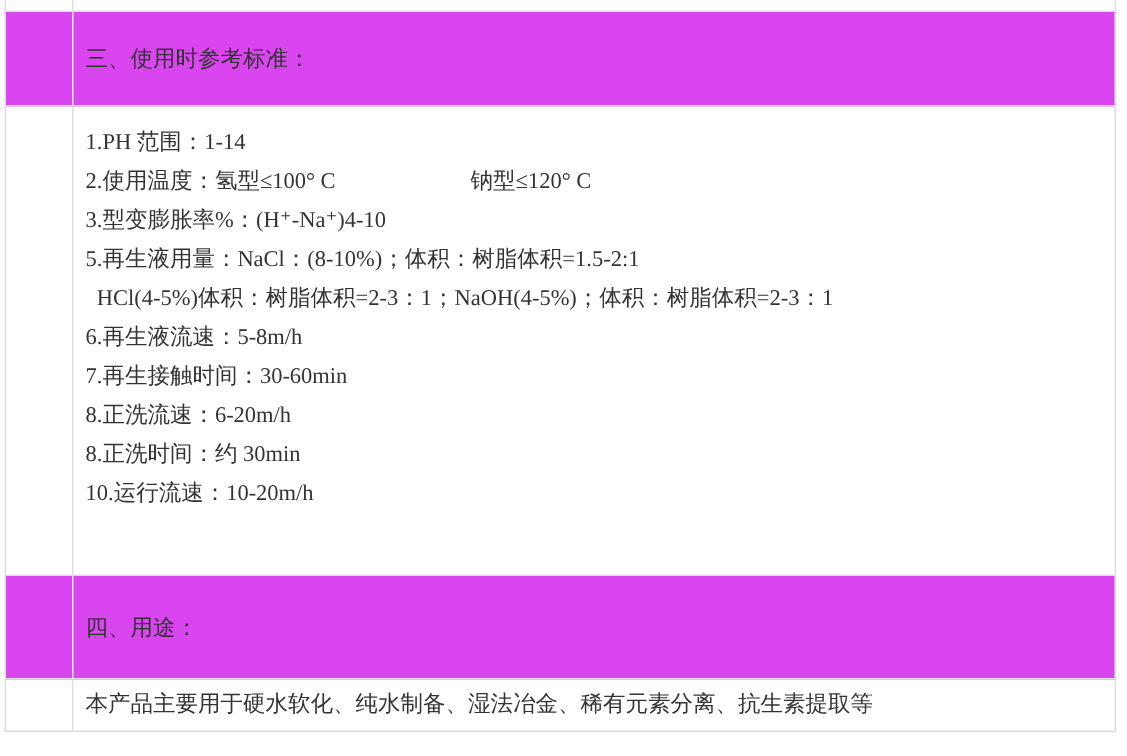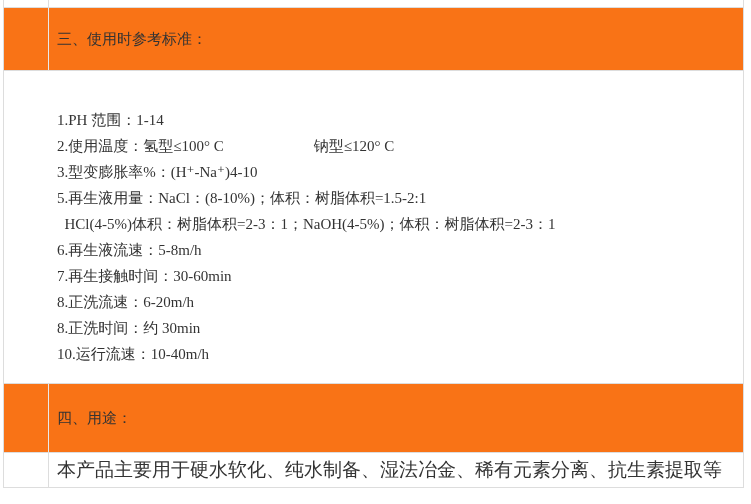--- a/index.html
+++ b/index.html
@@ -34,28 +34,28 @@
     width: 45px;
     border-right: 1px solid #dddddd;
     box-sizing: border-box;
   }
   .cell-main {
     flex: 1;
     min-width: 0;
     box-sizing: border-box;
   }
   .row.gray {
-    background: #f97316;
+    background: #d946ef;
   }
   .row.gray .cell-left {
     border-right-color: #e9e9e9;
   }
   .row-partial { height: 8px; }
   .row-header1 { height: 63px; }
-  .row-items   { height: 313px; align-items: flex-end; }
+  .row-items   { height: 313px; }
   .row-header2 { height: 69px; font-family: Liberation Mono, monospace; }
   .row-last    { height: 35px; }
 
   .row-header1 .cell-main,
   .row-header2 .cell-main {
     display: flex;
     align-items: center;
     padding-left: 8px;
     font-size: 15px;
     white-space: pre-wrap;
@@ -65,21 +65,21 @@
     font-size: 15px;
   }
   .spec-line {
     height: 26px;
     line-height: 26px;
     white-space: pre;
     overflow: hidden;
   }
   .row-last .cell-main {
     padding-left: 8px;
-    font-size: 19px;
+    font-size: 15px;
     line-height: 34px;
     white-space: pre-wrap;
   }
 </style>
 </head>
 <body>
 
 <div class="spec-table">
 
   <div class="row row-partial">
@@ -97,21 +97,21 @@
     <div class="cell-main">
       <div class="spec-line">1.PH 范围：1-14</div>
       <div class="spec-line">2.使用温度：氢型≤100° C　　　　　　钠型≤120° C</div>
       <div class="spec-line">3.型变膨胀率%：(H⁺-Na⁺)4-10</div>
       <div class="spec-line">5.再生液用量：NaCl：(8-10%)；体积：树脂体积=1.5-2:1</div>
       <div class="spec-line">  HCl(4-5%)体积：树脂体积=2-3：1；NaOH(4-5%)；体积：树脂体积=2-3：1</div>
       <div class="spec-line">6.再生液流速：5-8m/h</div>
       <div class="spec-line">7.再生接触时间：30-60min</div>
       <div class="spec-line">8.正洗流速：6-20m/h</div>
       <div class="spec-line">8.正洗时间：约 30min</div>
-      <div class="spec-line">10.运行流速：10-40m/h</div>
+      <div class="spec-line">10.运行流速：10-20m/h</div>
     </div>
   </div>
 
   <div class="row row-header2 gray">
     <div class="cell-left"></div>
     <div class="cell-main">四、用途：</div>
   </div>
 
   <div class="row row-last">
     <div class="cell-left"></div>

